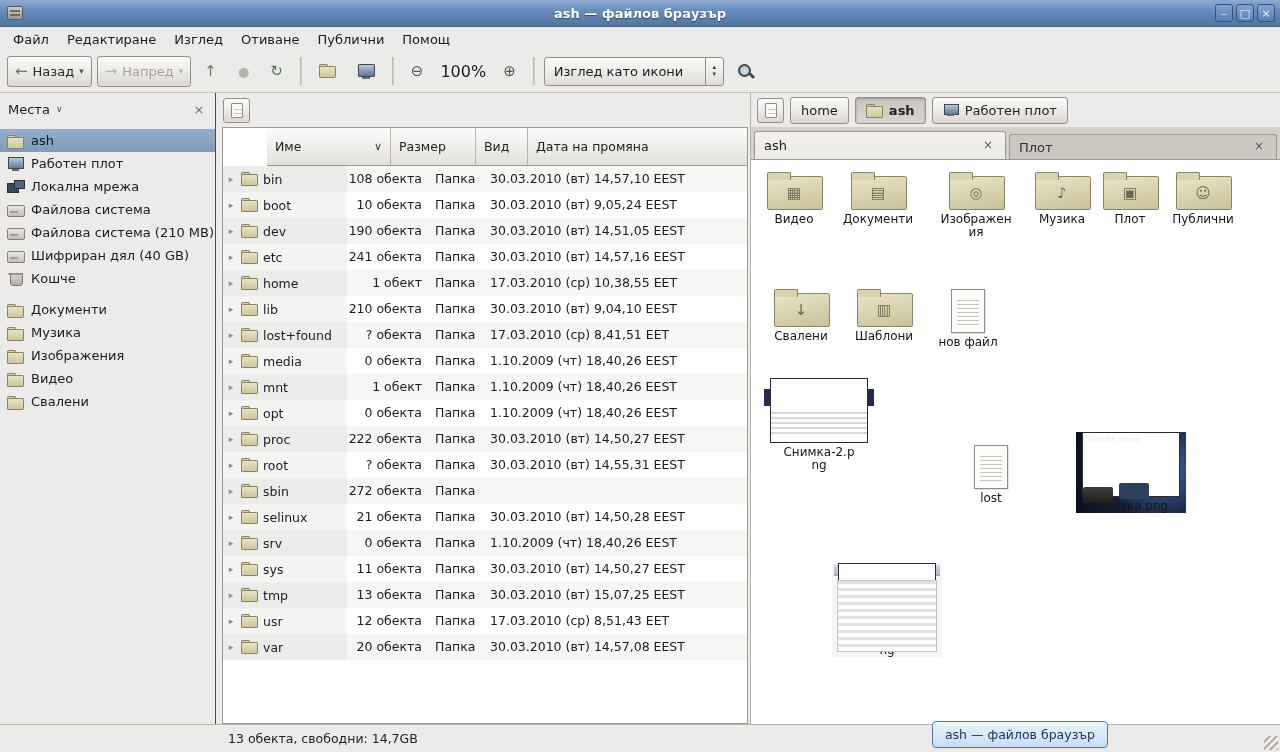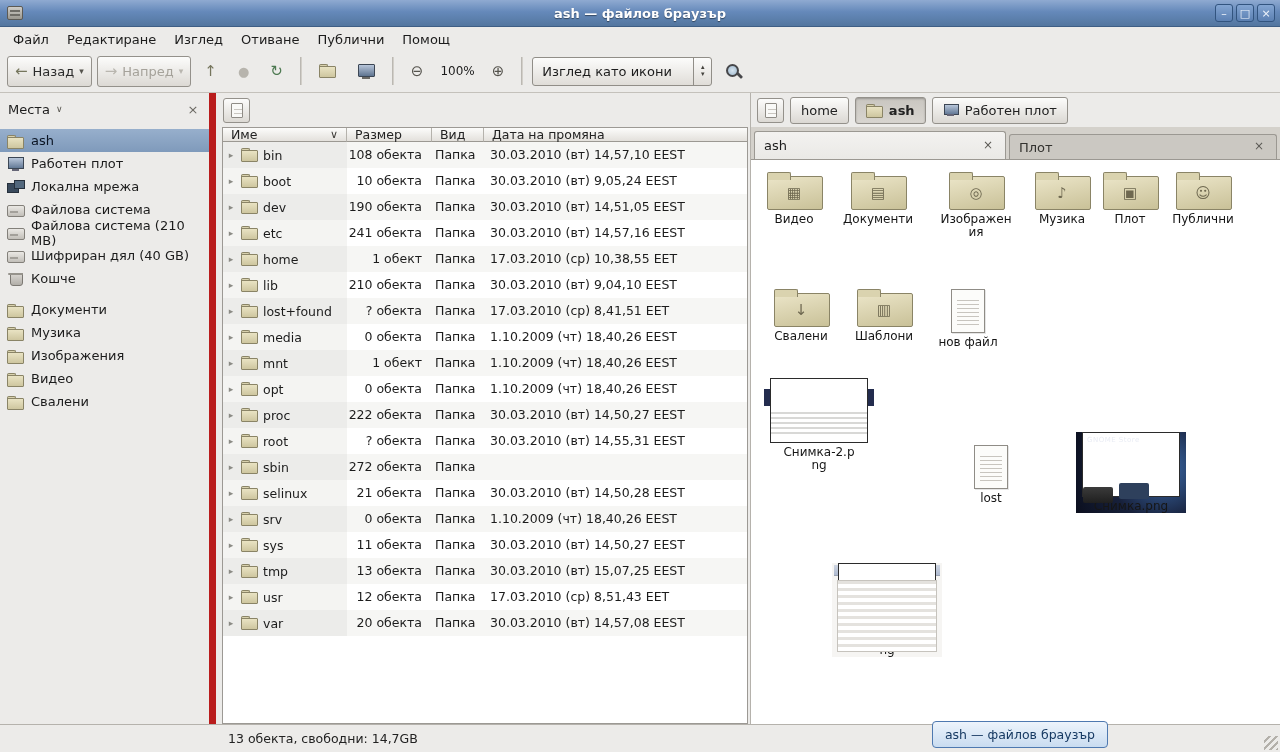--- a/index.html
+++ b/index.html
@@ -39,21 +39,21 @@
   .raised { border:1px solid #94918B; background:linear-gradient(#FCFCFB,#DCD9D4); }
   .flat { border:1px solid transparent; }
   .disabled { color:#A5A29A; }
   .arrow { font-size:15px; color:#75755C; }
   .disabled .arrow { color:#B9B6AF; }
   .dd { font-size:9px; color:#55534D; }
   .disabled .dd { color:#B9B6AF; }
   .stop { font-size:13px; color:#B7B4AD; }
   .reload { font-size:15px; color:#4E7A52; }
   .zoomg { font-size:15px; color:#55534D; }
-  .zoom-label { font-size:12px; margin:16px 4px; }
+  .zoom-label { font-size:16px; margin:16px 4px; }
   .tsep { width:2px; height:28px; background:#D2CFC9; border-left:1px solid #BBB8B2; margin:0 4px; }
   .combo { height:29px; width:180px; border:1px solid #918E88; border-radius:3px;
     background:linear-gradient(#FCFCFB,#E0DDD8); display:flex; align-items:center; padding-left:9px; }
   .combo-spin { margin-left:auto; width:18px; height:100%; border-left:1px solid #918E88;
     display:flex; flex-direction:column; align-items:center; justify-content:center; }
   .combo-spin .glyph { font-size:7px; line-height:7px; color:#44423d; }
   .magnifier { width:17px; height:17px; position:relative; }
   .magnifier::before { content:""; position:absolute; left:1px; top:1px; width:9px; height:9px;
     border:2px solid #47474A; border-radius:50%; background:radial-gradient(#D6E4F0,#9FB8CC); }
   .magnifier::after { content:""; position:absolute; right:1px; bottom:1px; width:7px; height:3px;
@@ -65,21 +65,21 @@
 
   
   .fold, .kind-folder .picon { width:17px; height:14px; position:relative; flex:none; }
   .fold::after, .kind-folder .picon::after { content:""; position:absolute; left:0; bottom:0;
     width:15px; height:10px; background:linear-gradient(#E9E3C3,#CEC69F); border:1px solid #8A8466; border-radius:1px; }
   .fold::before, .kind-folder .picon::before { content:""; position:absolute; left:0; bottom:10px;
     width:7px; height:3px; background:#D9D2AE; border:1px solid #8A8466; border-bottom:none; border-radius:2px 2px 0 0; }
 
   
   .sidebar { position:absolute; top:93px; left:0; width:216px; bottom:28px;
-    background:#ECEBE9; border-right:7px solid #b91c1c; }
+    background:#ECEBE9; border-right:1px solid #b91c1c; }
   .sidebar-header { height:32px; display:flex; align-items:center; gap:6px; padding:0 8px; }
   .sidebar-title { font-size:13px; }
   .sidebar-close { margin-left:auto; color:#6b6963; font-size:13px; width:16px; text-align:center; }
   .places { position:absolute; top:36px; left:0; right:0; bottom:0; }
   .place { height:23px; display:flex; align-items:center; gap:7px; padding-left:7px; font-size:13px; }
   .place.selected { background:linear-gradient(#97AFCC,#7F9ABB); color:#0b1524; }
   .place.kind-separator { height:8px; }
   .place .picon { width:17px; height:16px; position:relative; flex:none; }
   .place.kind-desktop .picon::before { content:""; position:absolute; left:1px; top:1px; width:14px; height:10px;
     border:1px solid #3C4654; background:linear-gradient(#B8C6DA,#647a97); }
@@ -99,21 +99,21 @@
   
   .tree-pane { position:absolute; top:93px; left:217px; width:533px; bottom:28px; }
   .pane-top { height:34px; display:flex; align-items:center; gap:6px; padding:0 6px; }
   .small-btn { width:27px; height:25px; border:1px solid #94918B; border-radius:3px;
     background:linear-gradient(#FCFCFB,#DCD9D4); display:flex; align-items:center; justify-content:center; }
   .sheet { width:12px; height:15px; background:#F9F9F7; border:1px solid #8F8C86; border-radius:1px;
     background-image:repeating-linear-gradient(to bottom, transparent 0 3px, #C9C6C0 3px 4px); background-size:8px 11px;
     background-position:2px 2px; background-repeat:no-repeat; }
   .tree-wrap { position:absolute; top:34px; left:5px; right:2px; bottom:0; background:#fff;
     border:1px solid #9C9994; overflow:hidden; }
-  .tree-header { display:flex; height:14px; }
+  .tree-header { display:flex; height:38px;margin-left:44px; }
   .hcell { display:flex; align-items:center; padding:0 8px; font-size:12.5px; color:#222;
     background:linear-gradient(#FCFCFB,#E3E0DB); border-right:1px solid #B5B2AC; border-bottom:1px solid #9B9892; }
   .hcell.name { width:124px; }
   .hcell.size { width:85px; }
   .hcell.type { width:52px; }
   .hcell.date { flex:1; border-right:none; }
   .sort { margin-left:auto; font-size:11px; color:#3c3a36; }
   .trow { display:flex; height:26px; line-height:25px; font-size:12.5px; }
   .trow:nth-of-type(odd) { background:#F6F6F4; }
   .trow:nth-of-type(even) { background:#FFFFFF; }

